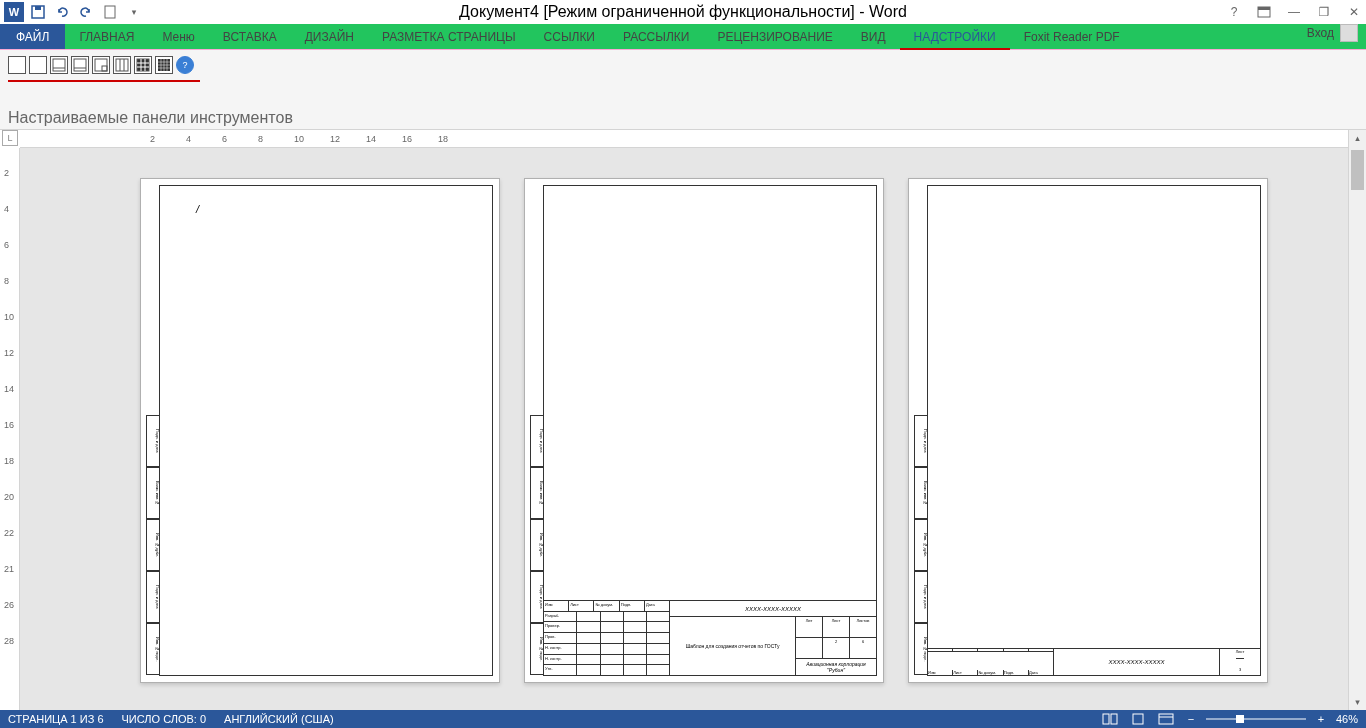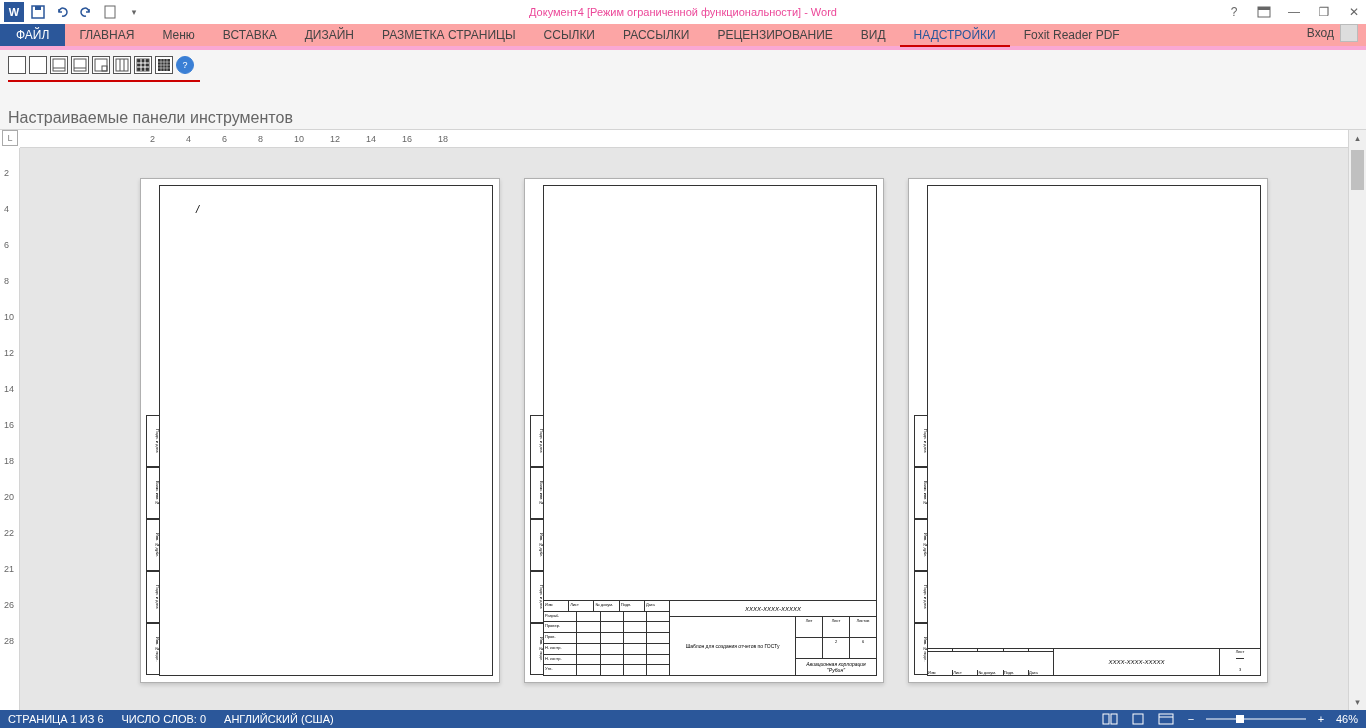--- a/index.html
+++ b/index.html
@@ -3,26 +3,26 @@
 <meta charset="utf-8">
 <style>
 * { margin:0; padding:0; box-sizing:border-box; font-family:"Segoe UI",Tahoma,sans-serif; }
 body { width:1366px; height:728px; background:#fff; overflow:hidden; position:relative; }
 
 
 .titlebar { height:24px; background:#fff; display:flex; align-items:center; position:relative; }
 .qat { display:flex; align-items:center; gap:4px; padding-left:4px; }
 .qat-icon { width:20px; height:20px; display:flex; align-items:center; justify-content:center; color:#444; }
 .word-logo { width:20px; height:20px; background:#2b579a; color:#fff; font-size:11px; font-weight:bold; display:flex; align-items:center; justify-content:center; }
-.title-center { position:absolute; left:50%; transform:translateX(-50%); font-size:11px; color:#ec4899; }
+.title-center { position:absolute; left:50%; transform:translateX(-50%); font-size:16px; color:#000000; }
 .window-controls { position:absolute; right:4px; display:flex; gap:14px; align-items:center; color:#666; font-size:12px; }
 .wc { width:16px; height:16px; display:flex; align-items:center; justify-content:center; }
 
 
-.ribbon-tabs { height:26px; background:#fca5a5; display:flex; align-items:stretch; border-bottom:4px solid #f9a8d4; position:relative; }
+.ribbon-tabs { height:26px; background:#22c55e; display:flex; align-items:stretch; border-bottom:1px solid #f9a8d4; position:relative; }
 .tab { padding:0 14px; font-size:12px; color:#444; display:flex; align-items:center; cursor:pointer; text-transform:uppercase; }
 .tab.file { background:#2b579a; color:#fff; padding:0 16px; }
 .tab.active { color:#2b579a; }
 .tab.active.underlined { border-bottom:2px solid #c00; position:relative; top:1px; }
 .tab.foxit { text-transform:none; }
 .signin { position:absolute; right:8px; display:flex; align-items:center; gap:6px; font-size:12px; color:#444; }
 .avatar { width:18px; height:18px; background:#ddd; border:1px solid #bbb; }
 
 
 .ribbon-content { height:80px; background:#f5f5f5; border-bottom:1px solid #d4d4d4; padding:6px 8px 0; position:relative; }

